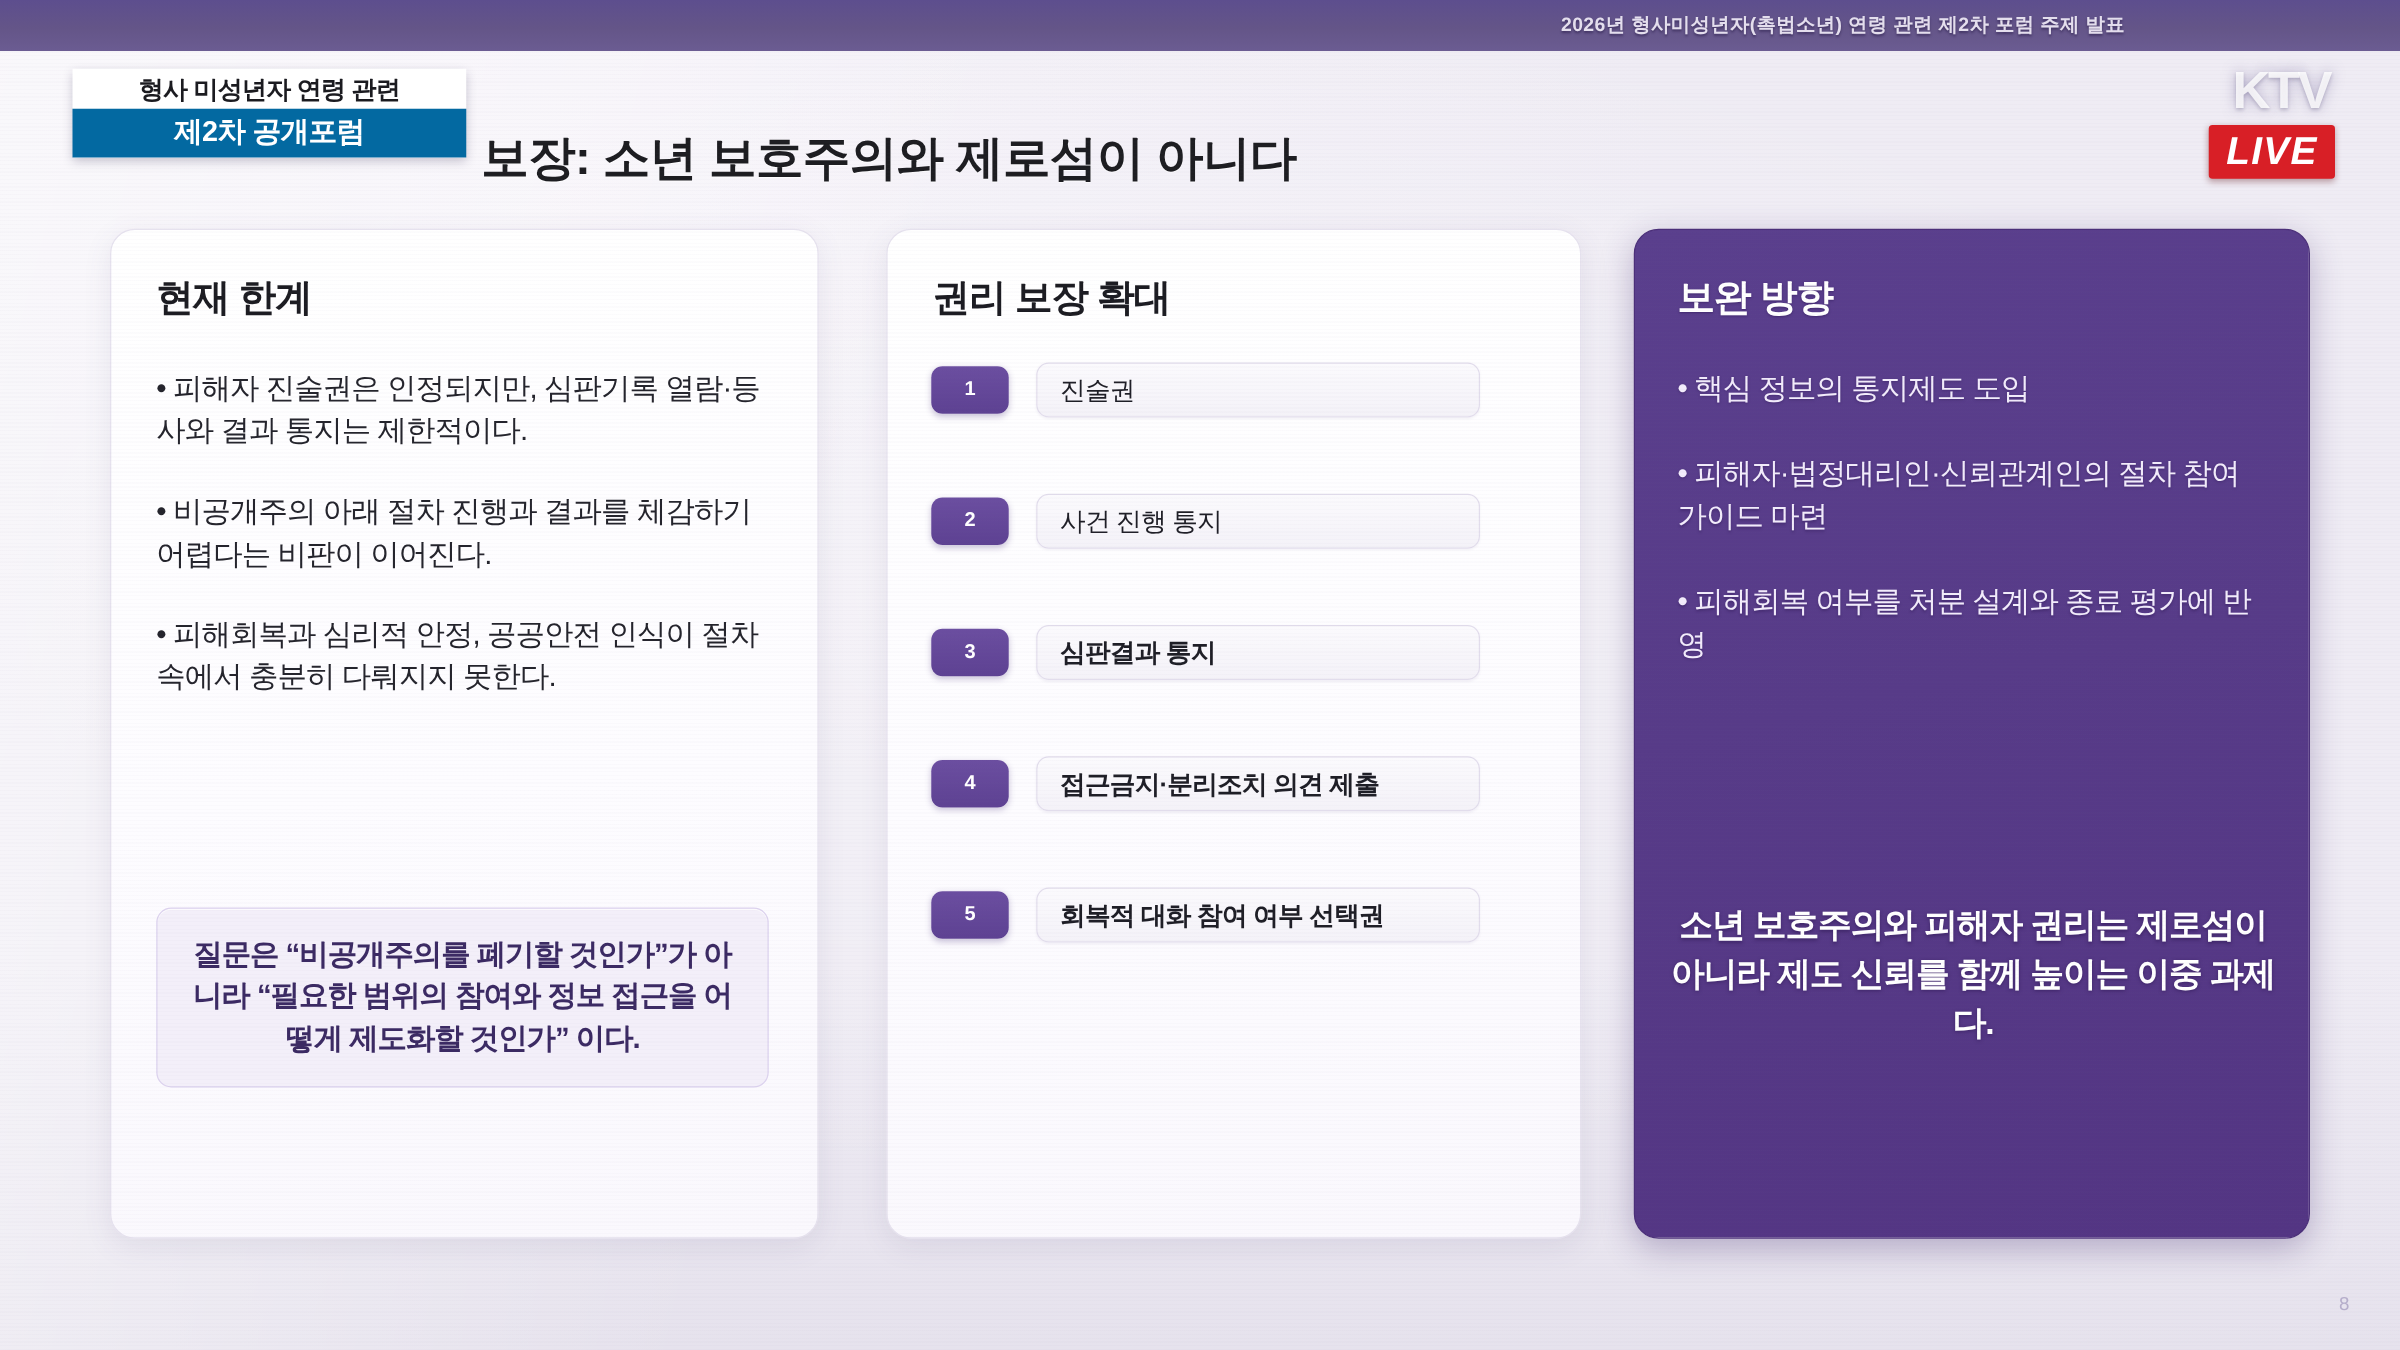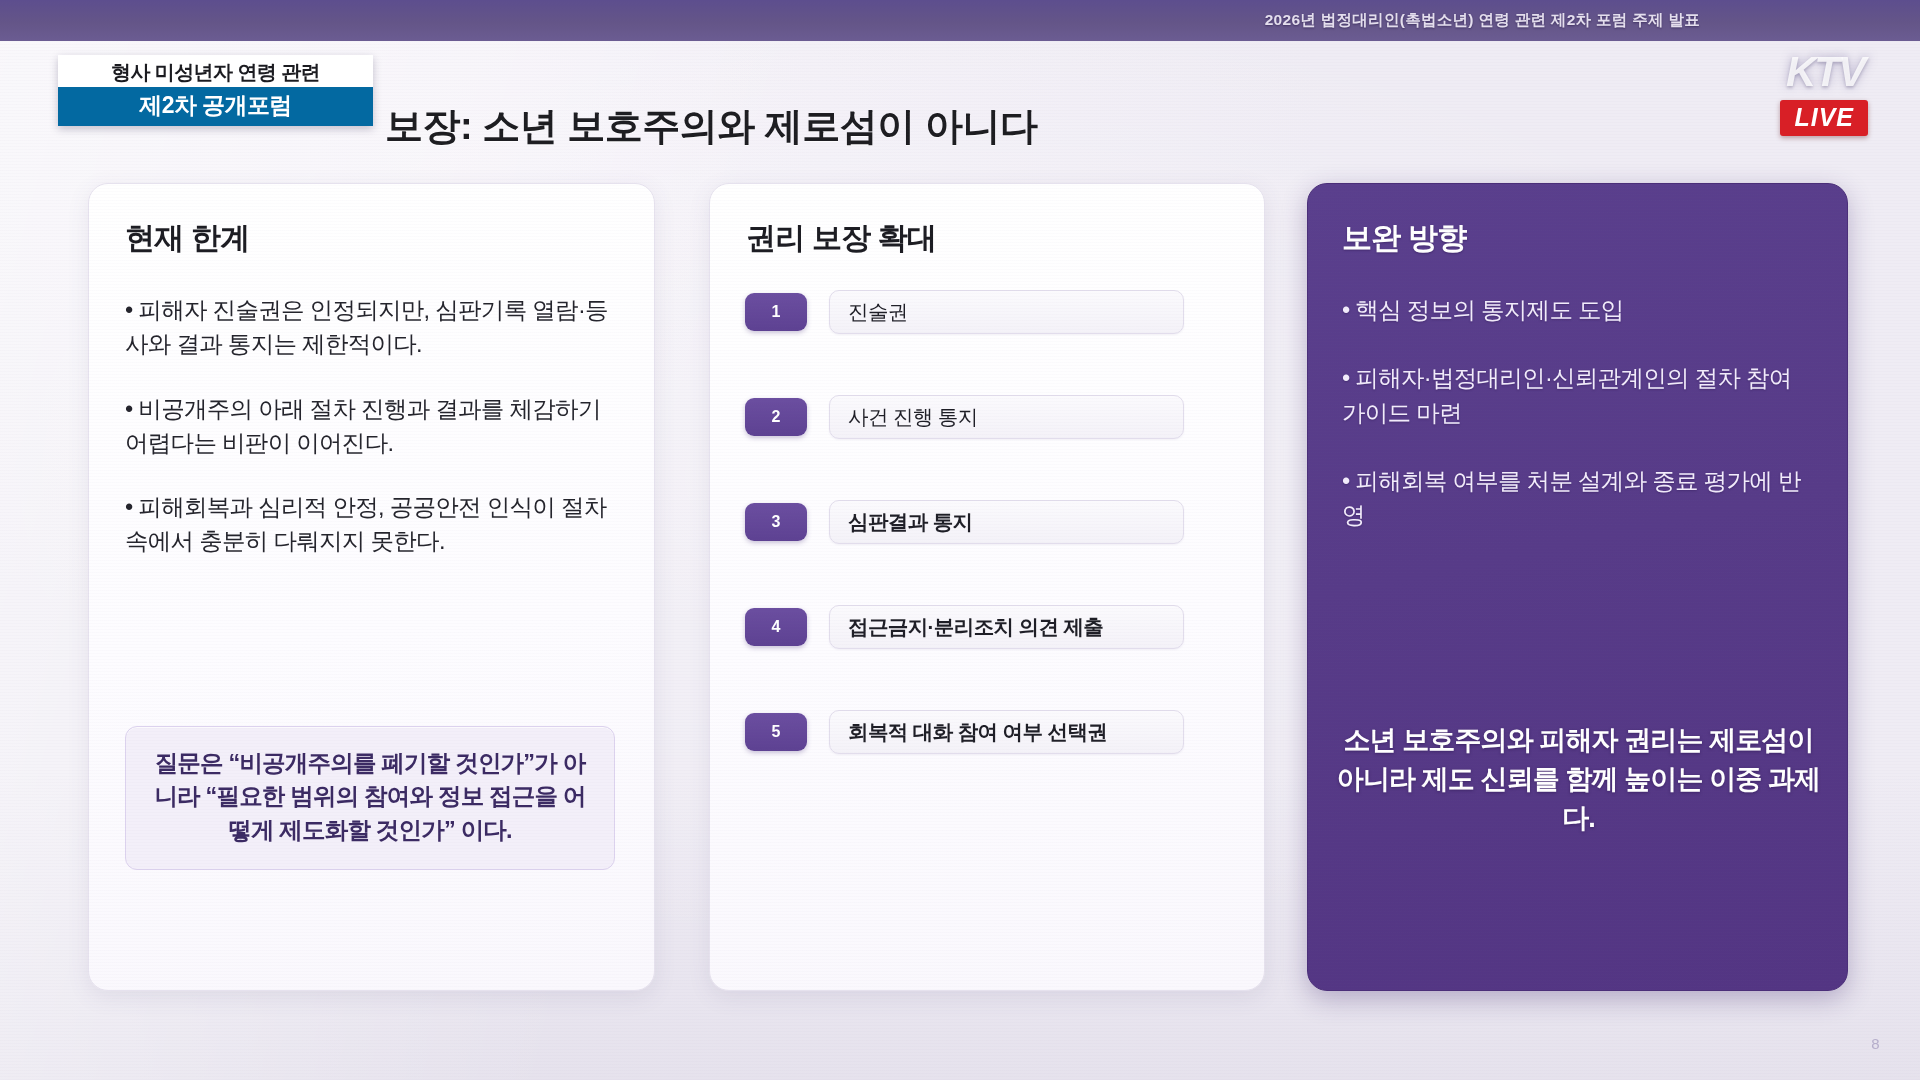--- a/index.html
+++ b/index.html
@@ -65,26 +65,25 @@
     text-align:center;padding:6px 4px 8px;line-height:1.1;
   }
 
   
   #ktv{
     position:absolute;right:56px;top:48px;
     font-size:42px;font-weight:800;letter-spacing:-2px;
     color:rgba(255,255,255,.82);
     text-shadow:0 0 10px rgba(120,110,160,.5),0 2px 3px rgba(60,50,90,.25);
     filter:blur(.4px);
-    font-style:italic;
   }
   #live{
     position:absolute;right:52px;top:100px;
     background:#d81f26;color:#ffffff;
-    font-size:25px;font-weight:800;font-style:italic;letter-spacing:1px;
+    font-size:31px;font-weight:800;font-style:italic;letter-spacing:1px;
     padding:3px 14px 4px;border-radius:3px;
     box-shadow:0 2px 5px rgba(90,10,15,.35);
   }
 
   
   .card{
     position:absolute;top:142px;
     border-radius:20px;
     box-sizing:border-box;
   }
@@ -165,21 +164,21 @@
   
   #grain{
     position:absolute;inset:0;pointer-events:none;
     background:repeating-linear-gradient(0deg, rgba(120,110,150,.022) 0px, rgba(120,110,150,.022) 1px, rgba(255,255,255,0) 1px, rgba(255,255,255,0) 3px);
   }
 </style>
 </head>
 <body>
 
 <div id="topstrip">
-  <div class="ttl">2026년 법정대리인(촉법소년) 연령 관련 제2차 포럼 주제 발표</div>
+  <div class="ttl">2026년 형사미성년자(촉법소년) 연령 관련 제2차 포럼 주제 발표</div>
 </div>
 
 <div id="slide">
   <div id="sheen"></div>
 
   <div id="headline">보장: 소년 보호주의와 제로섬이 아니다</div>
 
   <div class="card card-light" id="card-left">
     <div class="card-title">현재 한계</div>
     <p class="bullet">• 피해자 진술권은 인정되지만, 심판기록 열람·등사와 결과 통지는 제한적이다.</p>

